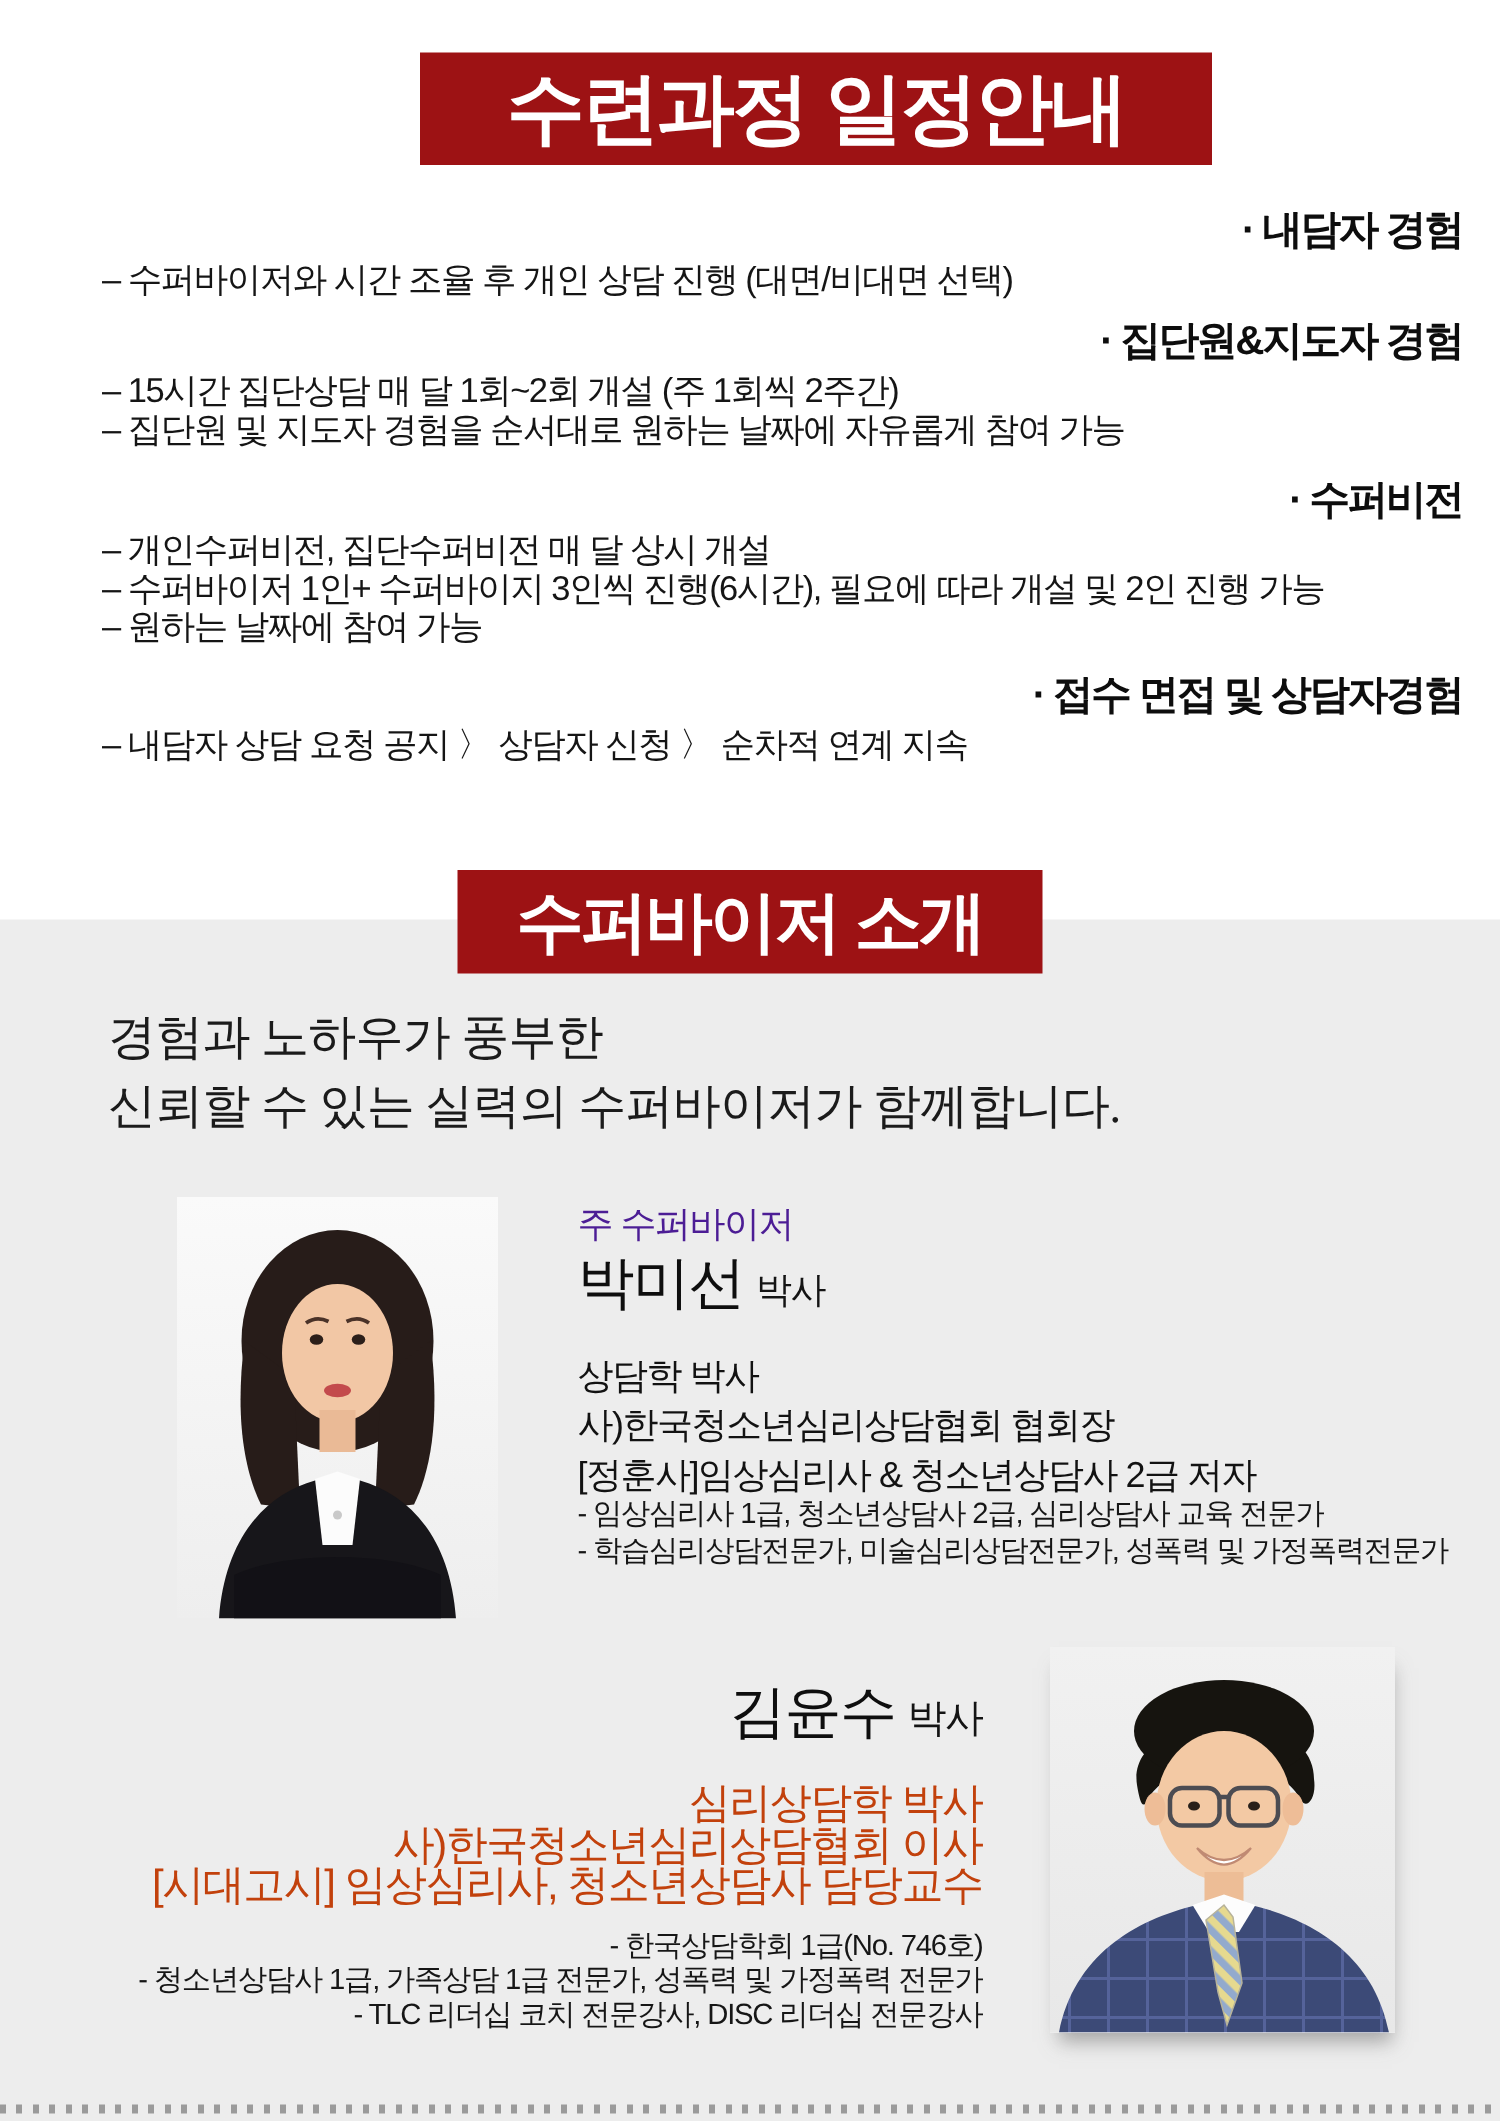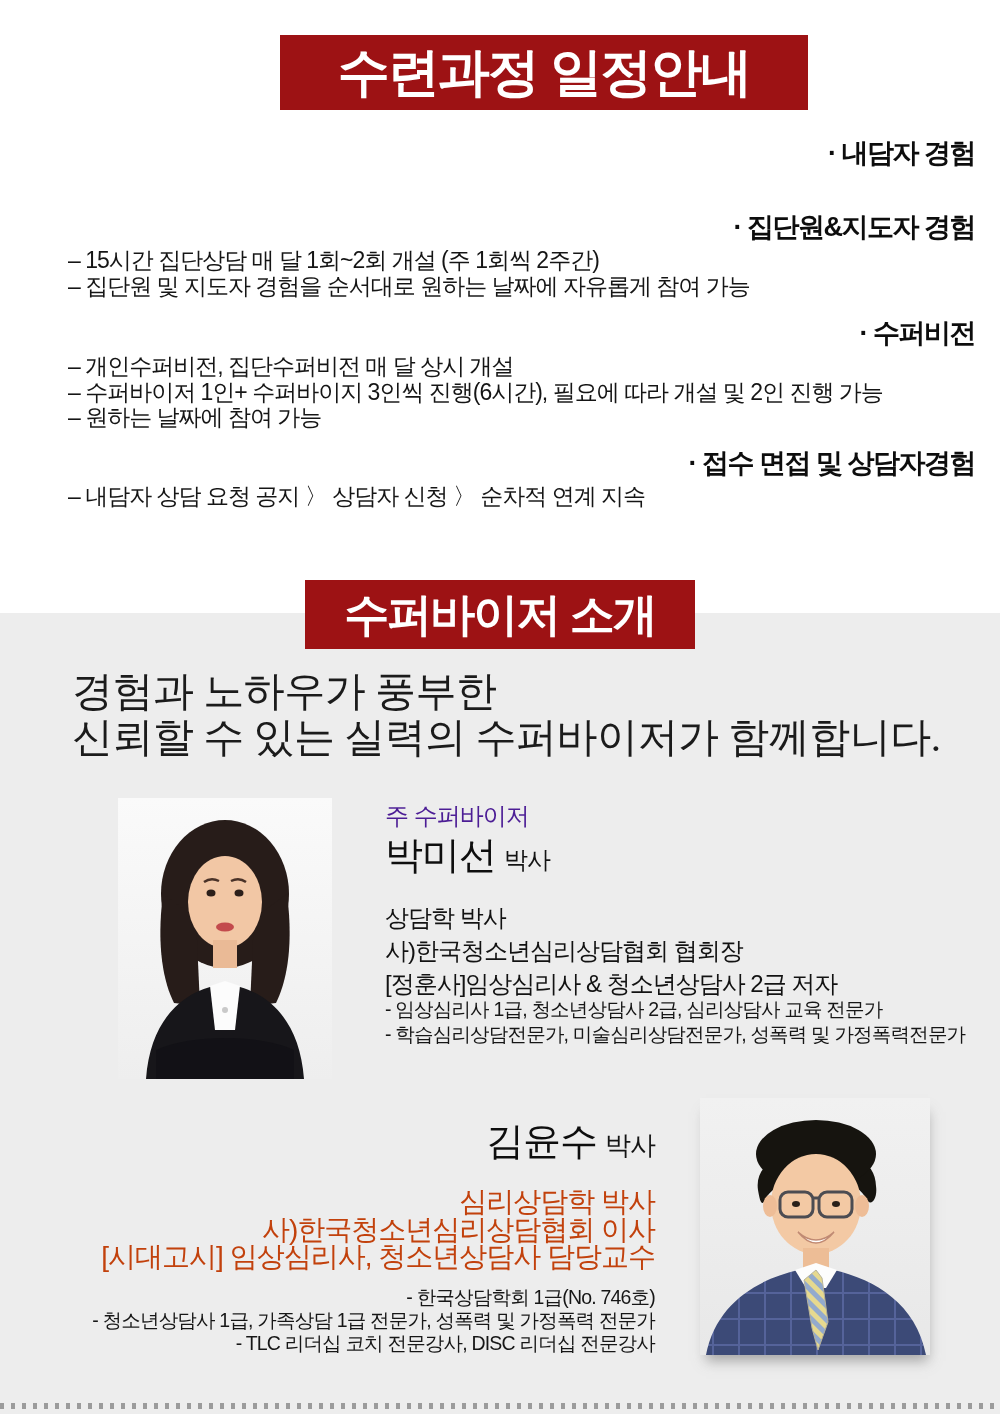--- a/index.html
+++ b/index.html
@@ -18,21 +18,21 @@
 
   .sec{position:absolute;left:35px;width:940px;z-index:2;white-space:nowrap;}
   .sec.s1{top:138px;} .sec.s2{top:212px;} .sec.s3{top:318px;} .sec.s4{top:448px;}
   .sec-title{font-size:27px;font-weight:bold;line-height:30px;letter-spacing:-1.5px;margin-bottom:6px;color:#0d0d0d;text-align:right;}
   .sec-item{font-size:23px;line-height:25.5px;margin-left:33px;letter-spacing:-1px;color:#151515;}
   .sec-item b{font-weight:normal;}
 
   .intro{
     position:absolute;left:72px;top:668px;z-index:2;
     font-family:"Liberation Serif","DejaVu Serif",serif;
-    font-size:41px;line-height:46px;color:#1b1b1b;letter-spacing:-0.5px;white-space:nowrap;
+    font-size:32px;line-height:46px;color:#1b1b1b;letter-spacing:-0.5px;white-space:nowrap;
   }
 
   .photo{position:absolute;z-index:2;}
   .photo1{left:118px;top:798px;width:214px;height:281px;}
   .photo2{left:700px;top:1098px;width:230px;height:257px;box-shadow:2px 10px 12px -4px rgba(110,110,110,.55);}
   .photo svg{display:block;width:100%;height:100%;}
 
   .s1-role{position:absolute;left:385px;top:800px;font-size:24px;letter-spacing:-1px;z-index:2;color:#4c1d95;}
   .s1-name{position:absolute;left:385px;top:830px;z-index:2;white-space:nowrap;}
   .name-big{font-size:38px;font-weight:500;letter-spacing:-1px;color:#0e0e0e;}
@@ -54,20 +54,21 @@
 <div class="page">
 
   <div class="gray-zone"></div>
 
   <div class="banner one">
     <span>수련과정 일정안내</span>
   </div>
 
   <div class="sec s1">
     <div class="sec-title"><span>·</span> <span>내담자 경험</span></div>
+    <div class="sec-item"><b></b><span>– 수퍼바이저와 시간 조율 후 개인 상담 진행 (대면/비대면 선택)</span></div>
   </div>
 
   <div class="sec s2">
     <div class="sec-title"><span>·</span> <span>집단원&amp;지도자 경험</span></div>
     <div class="sec-item"><b></b><span>– 15시간 집단상담 매 달 1회~2회 개설 (주 1회씩 2주간)</span></div>
     <div class="sec-item"><b></b><span>– 집단원 및 지도자 경험을 순서대로 원하는 날짜에 자유롭게 참여 가능</span></div>
   </div>
 
   <div class="sec s3">
     <div class="sec-title"><span>·</span> <span>수퍼비전</span></div>

